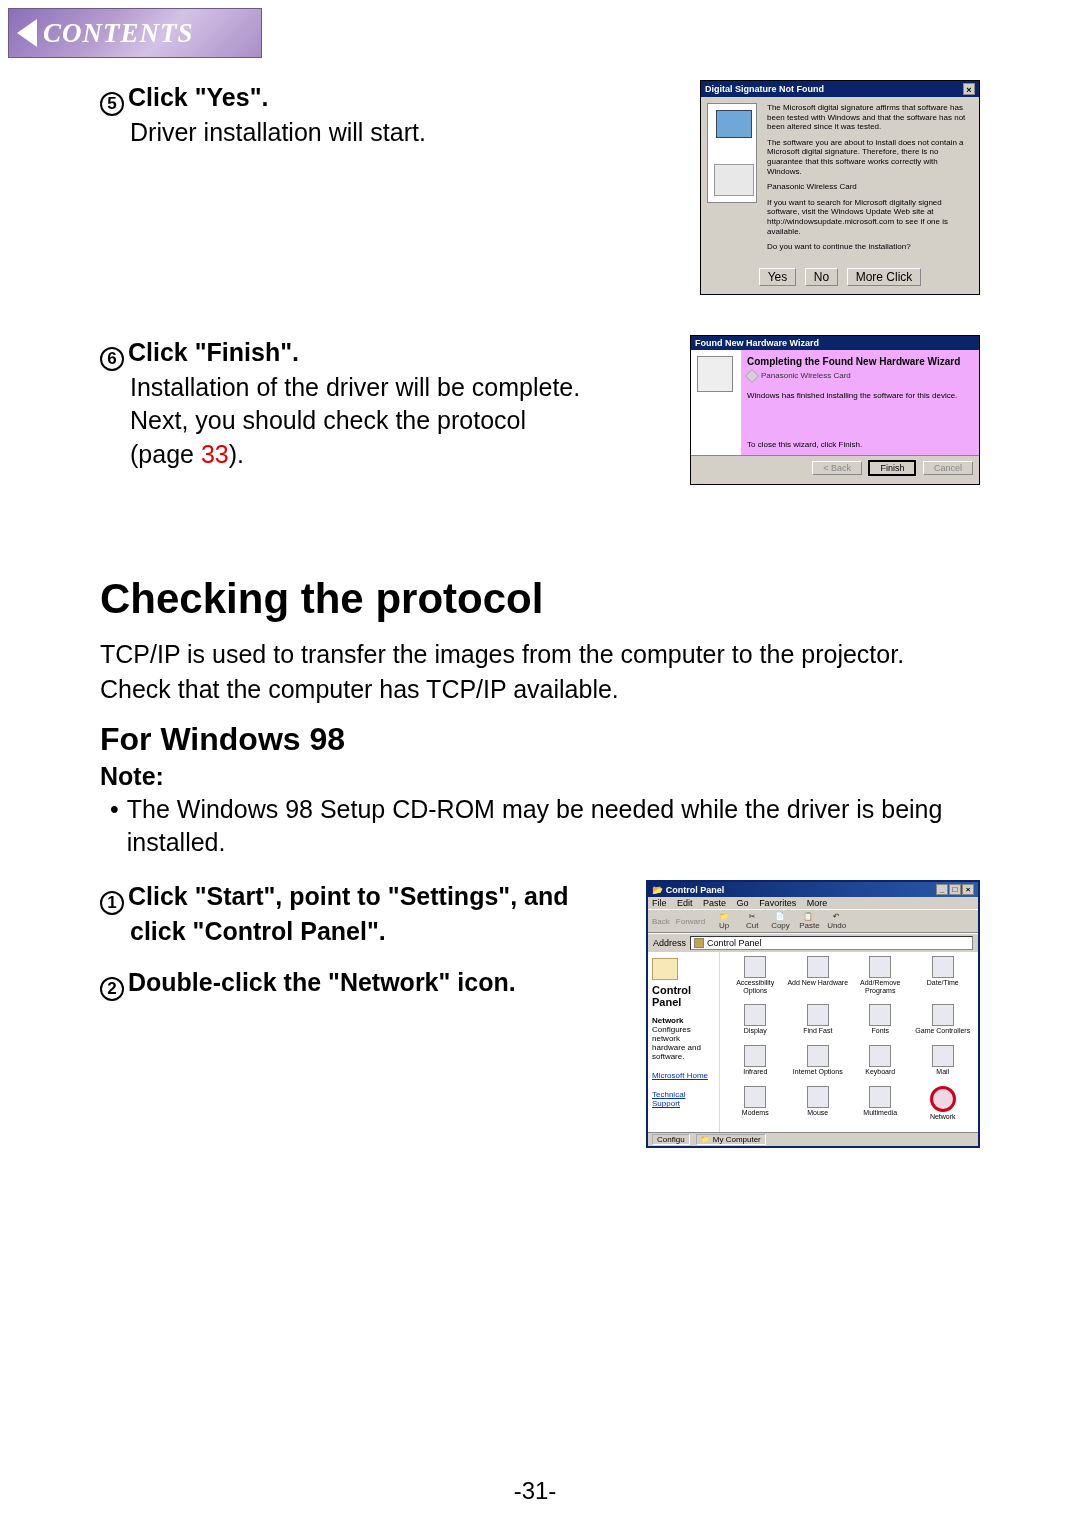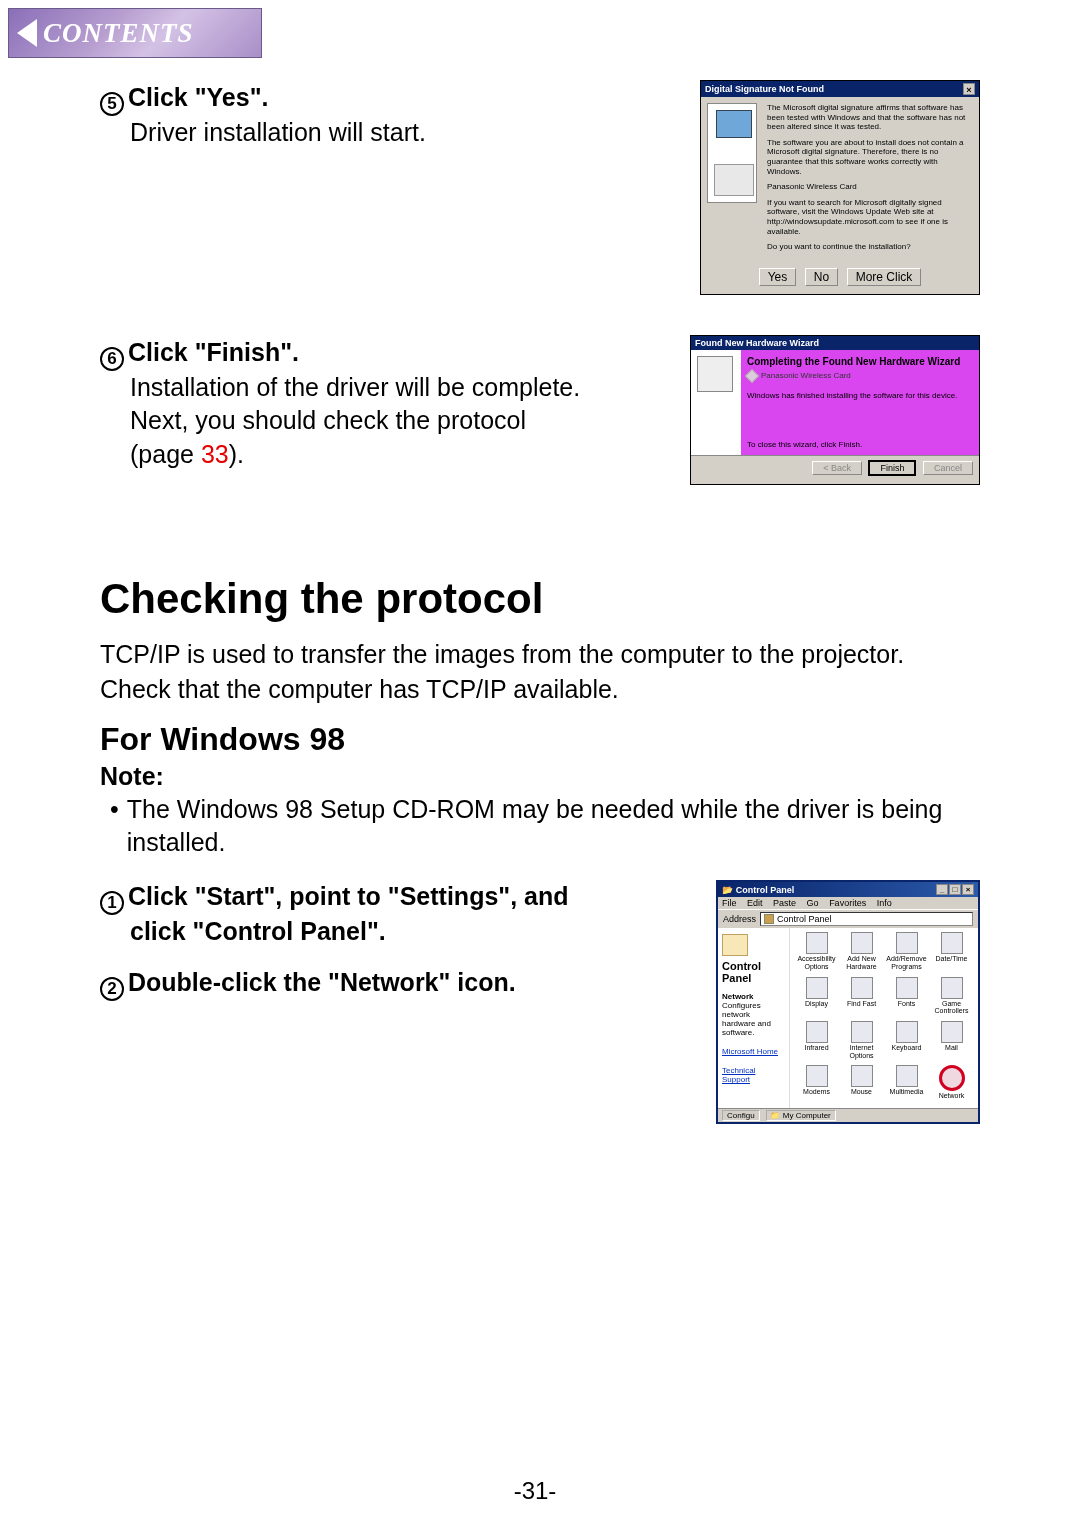--- a/index.html
+++ b/index.html
@@ -106,21 +106,21 @@
   .dlg1 .msg { flex:1; font-size:8px; line-height:1.2; }
   .dlg1 .msg p { margin-bottom:6px; }
   .dlg1 .btns { text-align:center; padding:4px 0 8px; }
   .dlg1 .btns button, .dlg2 .btns button {
     font-size:12px; padding:1px 8px; background:#d4d0c8; border:1px solid #888; margin:0 3px;
     border-top-color:#fff; border-left-color:#fff;
   }
   
   .dlg2 { width: 290px; margin-top:0; }
   .dlg2 .title { background:#0a246a; color:#fff; padding:2px 4px; font-weight:bold; font-size:9px;}
-  .dlg2 .body { display:flex; background:#d946ef; }
+  .dlg2 .body { display:flex; background:#f0abfc; }
   .dlg2 .side { width:50px; background:#fff; padding:6px; }
   .dlg2 .side .ic {
     width:36px; height:36px; border:1px solid #888; background:#eee;
   }
   .dlg2 .main { flex:1; padding:6px; font-size:9px; }
   .dlg2 .main .h { font-weight:bold; font-size:10px; margin-bottom:4px; }
   .dlg2 .main .sub { font-size:8px; color:#333; margin-bottom:10px; display:flex; align-items:center; gap:4px;}
   .dlg2 .main .sub .dia { width:10px;height:10px;background:#dcd; transform:rotate(45deg); border:1px solid #aaa;}
   .dlg2 .main .fin { font-size:8px; margin-top:40px; }
   .dlg2 .btns { text-align:right; padding:4px 6px 8px; border-top:1px solid #888; background:#d4d0c8;}
@@ -156,21 +156,21 @@
   }
   .note-body .bullet { margin:0 8px 0 10px; }
   .page-ref { color:#e50000; }
   .page-num {
     position:absolute;
     bottom:24px; left:0; right:10px;
     text-align:center;
     font-size:24px;
   }
   
-  .cp { width:264px; border:2px solid #0a246a; background:#fff; font-size:9px; }
+  .cp { width:334px; border:2px solid #0a246a; background:#fff; font-size:9px; }
   .cp .tbar { background:linear-gradient(to right,#0a246a,#2a5aaa); color:#fff; padding:2px 4px; display:flex; justify-content:space-between; align-items:center; font-weight:bold;}
   .cp .tbar .winbtns span{ display:inline-block; width:12px;height:11px;background:#d4d0c8;border:1px solid #888;margin-left:1px; text-align:center; line-height:10px; font-size:8px; color:#000;}
   .cp .menu { background:#d4d0c8; padding:1px 4px; font-size:9px; }
   .cp .menu span { margin-right:8px; }
   .cp .tb2 { background:#d4d0c8; border-top:1px solid #fff; border-bottom:1px solid #888; padding:2px 4px; display:flex; gap:10px; align-items:center;}
   .cp .tb2 .nav { display:flex; gap:6px; color:#888; font-size:8px;}
   .cp .tb2 .ic { width:18px; text-align:center; font-size:8px; color:#333;}
   .cp .addr { background:#d4d0c8; border-top:1px solid #fff; padding:2px 5px; display:flex; align-items:center; gap:4px; font-size:9px;}
   .cp .addr .fld { flex:1; background:#fff; border:1px inset #888; padding:1px 3px; display:flex; align-items:center; gap:3px;}
   .cp .addr .fld .fic{ width:10px;height:10px;background:#c8a050;border:1px solid #886;}
@@ -292,21 +292,32 @@
       <div class="tbar">
         <span>📂 <span>Control Panel</span></span>
         <span class="winbtns"><span>_</span><span>□</span><span>×</span></span>
       </div>
       <div class="menu">
         <span>File</span>
         <span>Edit</span>
         <span>Paste</span>
         <span>Go</span>
         <span>Favorites</span>
-        <span>Info</span>
+        <span>More</span>
+      </div>
+      <div class="tb2">
+        <div class="nav">
+          <span>Back</span>
+          <span>Forward</span>
+        </div>
+        <div class="ic">📁<br><span>Up</span></div>
+        <div class="ic">✂<br><span>Cut</span></div>
+        <div class="ic">📄<br><span>Copy</span></div>
+        <div class="ic">📋<br><span>Paste</span></div>
+        <div class="ic">↶<br><span>Undo</span></div>
       </div>
       <div class="addr">
         <span>Address</span>
         <div class="fld">
             <span class="fic"></span>
             <span>Control Panel</span>
           </div>
       </div>
       <div class="body">
         <div class="side">

